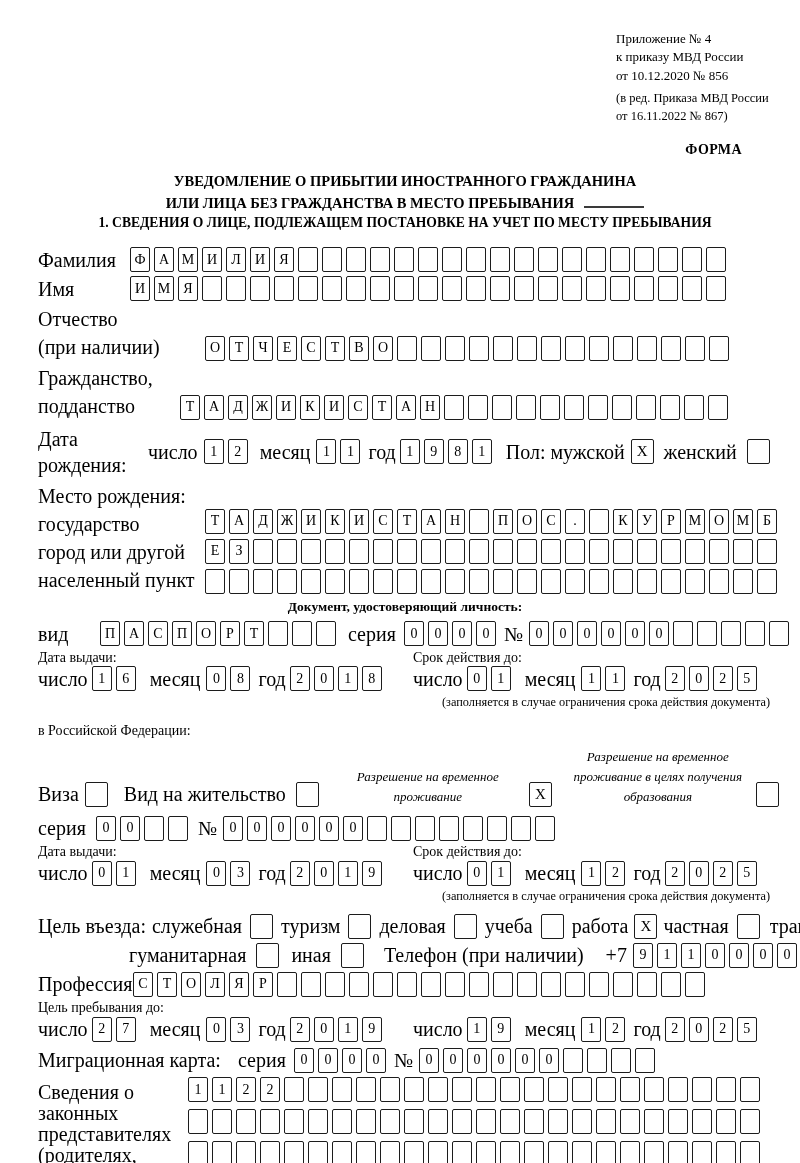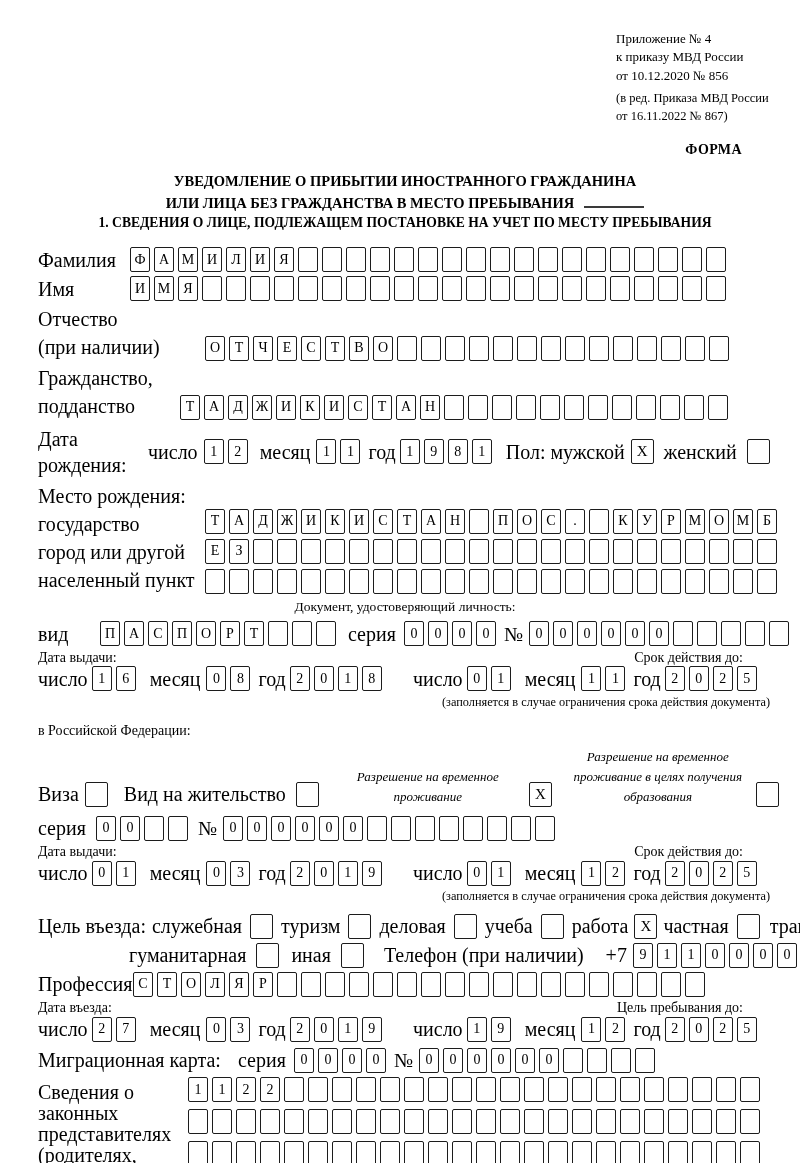--- a/index.html
+++ b/index.html
@@ -28,24 +28,24 @@
   .cell{box-sizing:border-box;width:20px;height:25px;border:1.6px solid #1c1c1c;border-radius:2px;
         display:inline-flex;align-items:center;justify-content:center;
         font-size:14px;flex:none;background:#fff;}
   .checkbox{box-sizing:border-box;width:23px;height:25px;border:1.6px solid #1c1c1c;border-radius:2px;
         display:inline-flex;align-items:center;justify-content:center;
         font-size:15px;flex:none;background:#fff;}
   .stack span{display:block;line-height:28px;}
   .stack-sm span{display:block;line-height:21px;}
   .cellcol{display:flex;flex-direction:column;gap:5px;}
 
-  .doc-heading{text-align:center;font-weight:normal;font-size:13.5px;margin:5px 0 6px;}
+  .doc-heading{text-align:center;font-weight:bold;font-size:13.5px;margin:5px 0 6px;}
   .date-labels{display:flex;font-size:14px;margin-top:2px;}
   .dl-left{width:375px;text-align:left;}
-  .dl-right{width:330px;text-align:right;}
+  .dl-right{width:330px;text-align:left;}
   .dategroup{display:inline-flex;align-items:center;flex:none;}
   .dg-left{width:375px;}
   .note{font-size:12.3px;text-align:right;margin:1px 2px 9px 0;}
   .plain{font-size:14px;line-height:1.7;}
   .wrap-label{font-size:13px;text-align:center;line-height:1.55;flex:none;font-style:italic;}
   .mr4{margin-right:4px}.mr6{margin-right:6px}.mr8{margin-right:8px}
   .mr10{margin-right:10px}.mr12{margin-right:12px}.mr14{margin-right:14px}.ml10{margin-left:10px}.ml16{margin-left:16px}.ml20{margin-left:20px}
 </style>
 </head>
 <body>
@@ -546,21 +546,20 @@
         <span class="cell"></span>
         <span class="cell"></span>
         <span class="cell"></span>
         <span class="cell"></span>
         <span class="cell"></span>
         <span class="cell"></span>
       </span>
   </div>
 
   <div class="date-labels">
-    <span class="dl-left">Дата въезда:</span>
     <span class="dl-right">Цель пребывания до:</span>
   </div>
   <div class="row">
     <span class="dategroup dg-left">
       <span class="lbl mr4">число</span>
       <span class="cells mr14">
           <span class="cell">2</span>
           <span class="cell">7</span>
         </span>
       <span class="lbl mr6">месяц</span>

